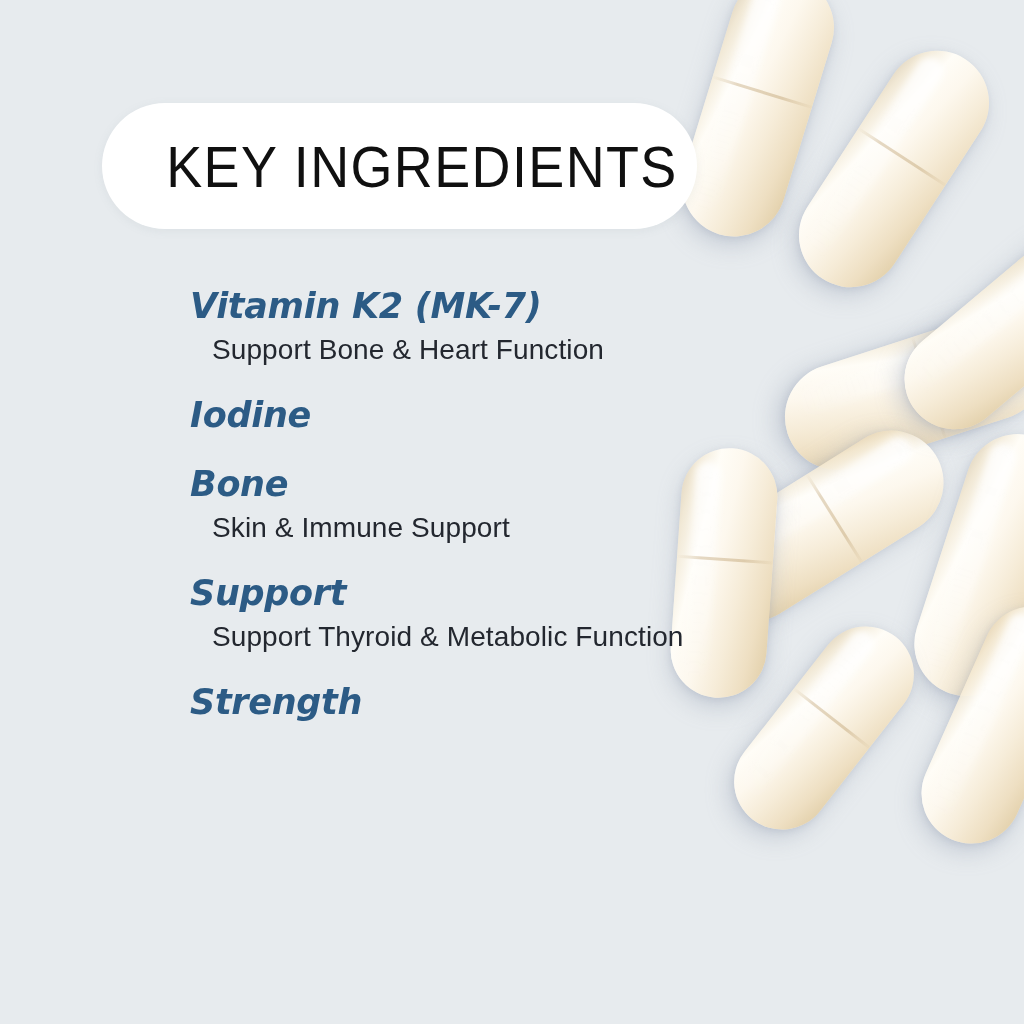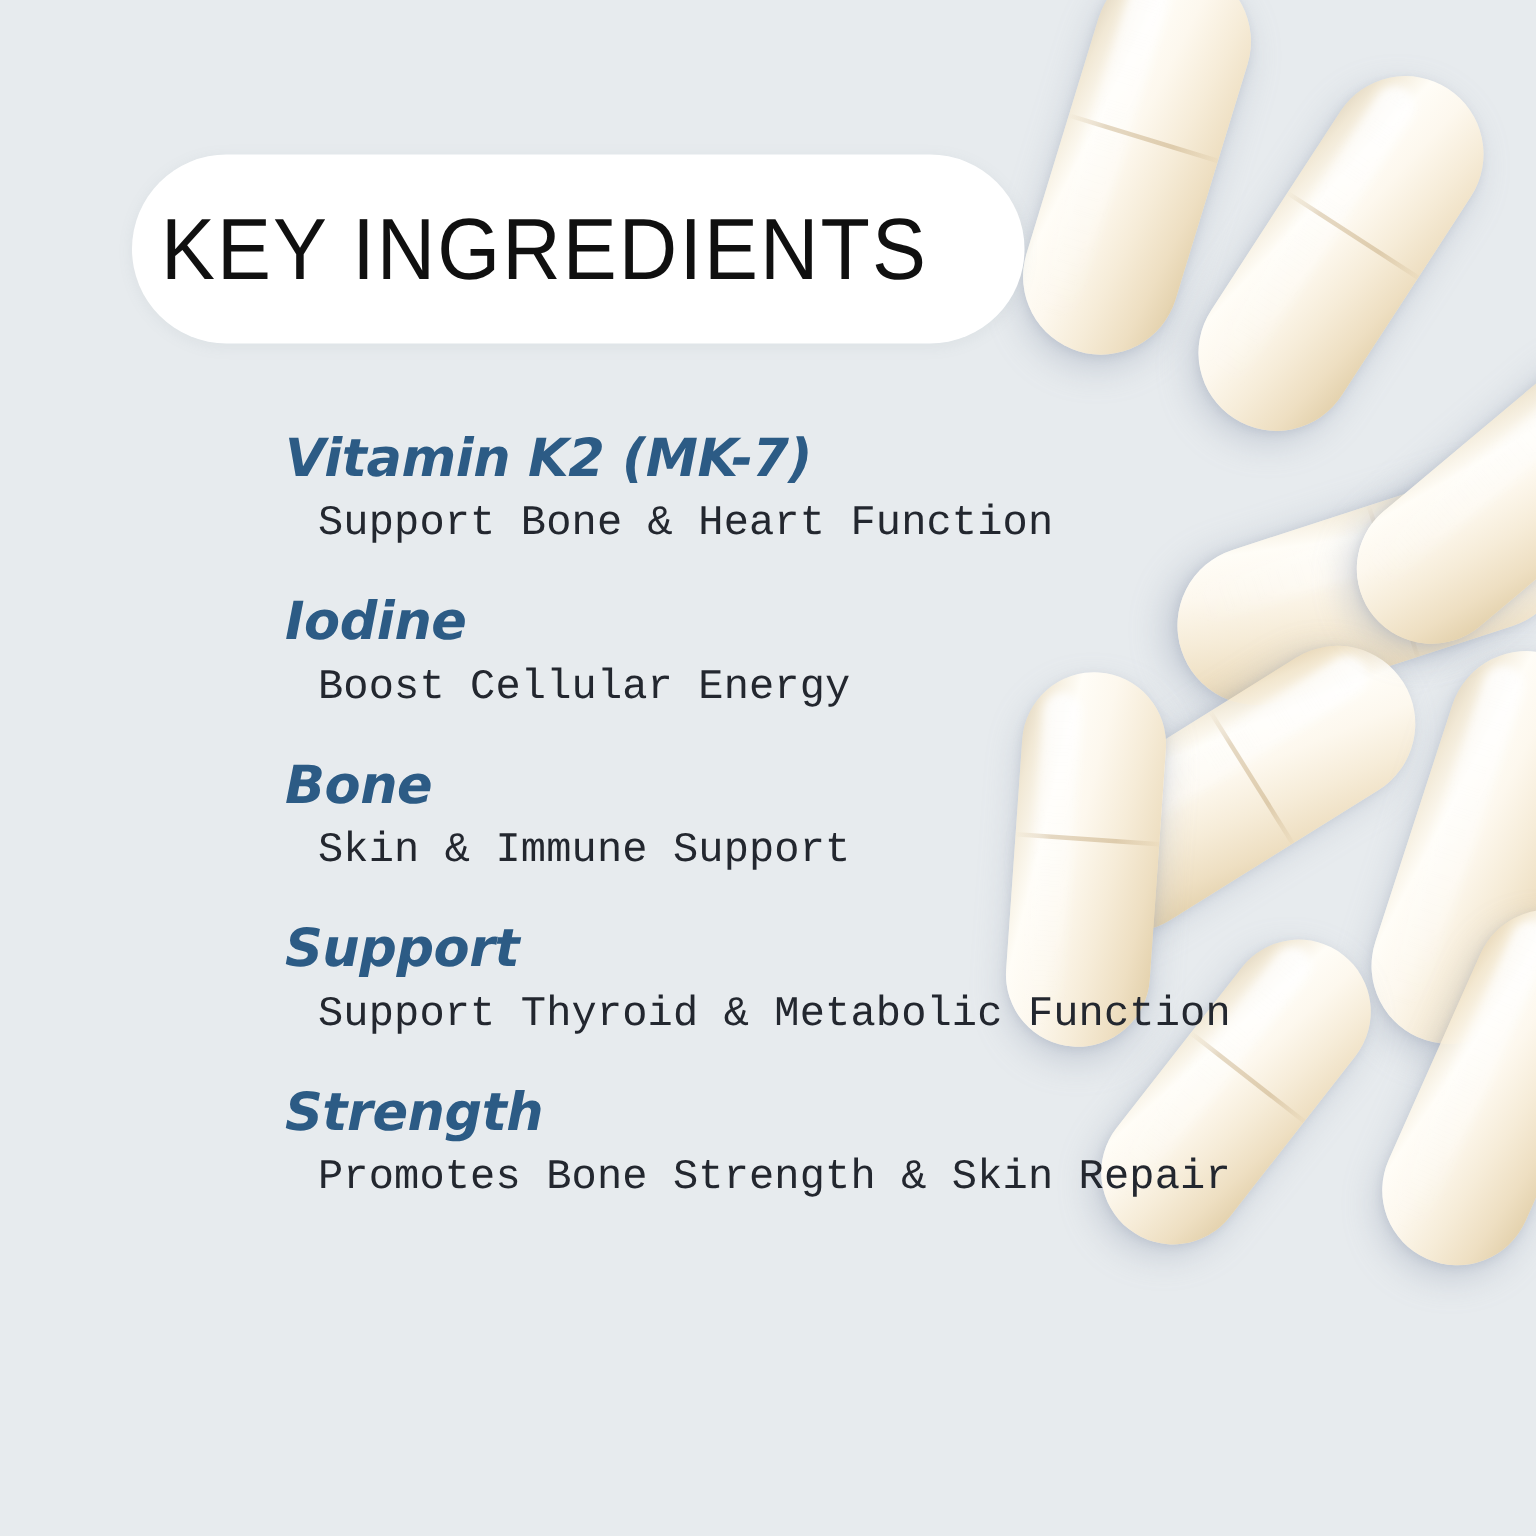--- a/index.html
+++ b/index.html
@@ -65,29 +65,29 @@
         rgba(205,180,138,0.0),
         rgba(197,170,126,0.45) 25%,
         rgba(197,170,126,0.5) 70%,
         rgba(205,180,138,0.05));
   }
   .capsule.no-seam::after { display: none; }
 
   
   .title-pill {
     position: absolute;
-    left: 88px;
+    left: 102px;
     top: 103px;
     width: 595px;
     height: 126px;
     background: #ffffff;
     border-radius: 63px;
     display: flex;
     align-items: center;
-    justify-content: flex-start;
+    justify-content: flex-end;
     box-shadow: 0 2px 10px rgba(120,135,150,0.10);
   }
   .title-pill .title-text {
     font-family: "Liberation Sans Narrow", "Liberation Sans", sans-serif;
     font-size: 58px;
     letter-spacing: 1.5px;
     color: #101010;
     font-weight: 400;
     transform: scaleX(0.93);
     white-space: nowrap;
@@ -109,21 +109,21 @@
     font-size: 35px;
     font-weight: bold;
     font-style: italic;
     color: #2c5b85;
     letter-spacing: -0.3px;
     line-height: 1.18;
     margin: 0 0 6px 0;
     white-space: nowrap;
   }
   .ing-desc {
-    font-family: Liberation Mono, monospace;
+    font-family: Liberation Sans, sans-serif;
     font-size: 28px;
     font-weight: 400;
     color: #23272f;
     letter-spacing: 0.1px;
     line-height: 1.2;
     margin: 0 0 0 22px;
     white-space: nowrap;
   }
 </style>
 </head>
@@ -149,32 +149,30 @@
 
   <div class="ingredients">
 
     <div class="ingredient">
       <p class="ing-name">Vitamin K2 (MK-7)</p>
       <p class="ing-desc">Support Bone &amp; Heart Function</p>
     </div>
 
     <div class="ingredient">
       <p class="ing-name">Iodine</p>
-      <p class="ing-desc">Boost Cellular Energy</p>
     </div>
 
     <div class="ingredient">
       <p class="ing-name">Bone</p>
       <p class="ing-desc">Skin &amp; Immune Support</p>
     </div>
 
     <div class="ingredient">
       <p class="ing-name">Support</p>
       <p class="ing-desc">Support Thyroid &amp; Metabolic Function</p>
     </div>
 
     <div class="ingredient">
       <p class="ing-name">Strength</p>
-      <p class="ing-desc">Promotes Bone Strength &amp; Skin Repair</p>
     </div>
 
   </div>
 </div>
 
 </body></html>

